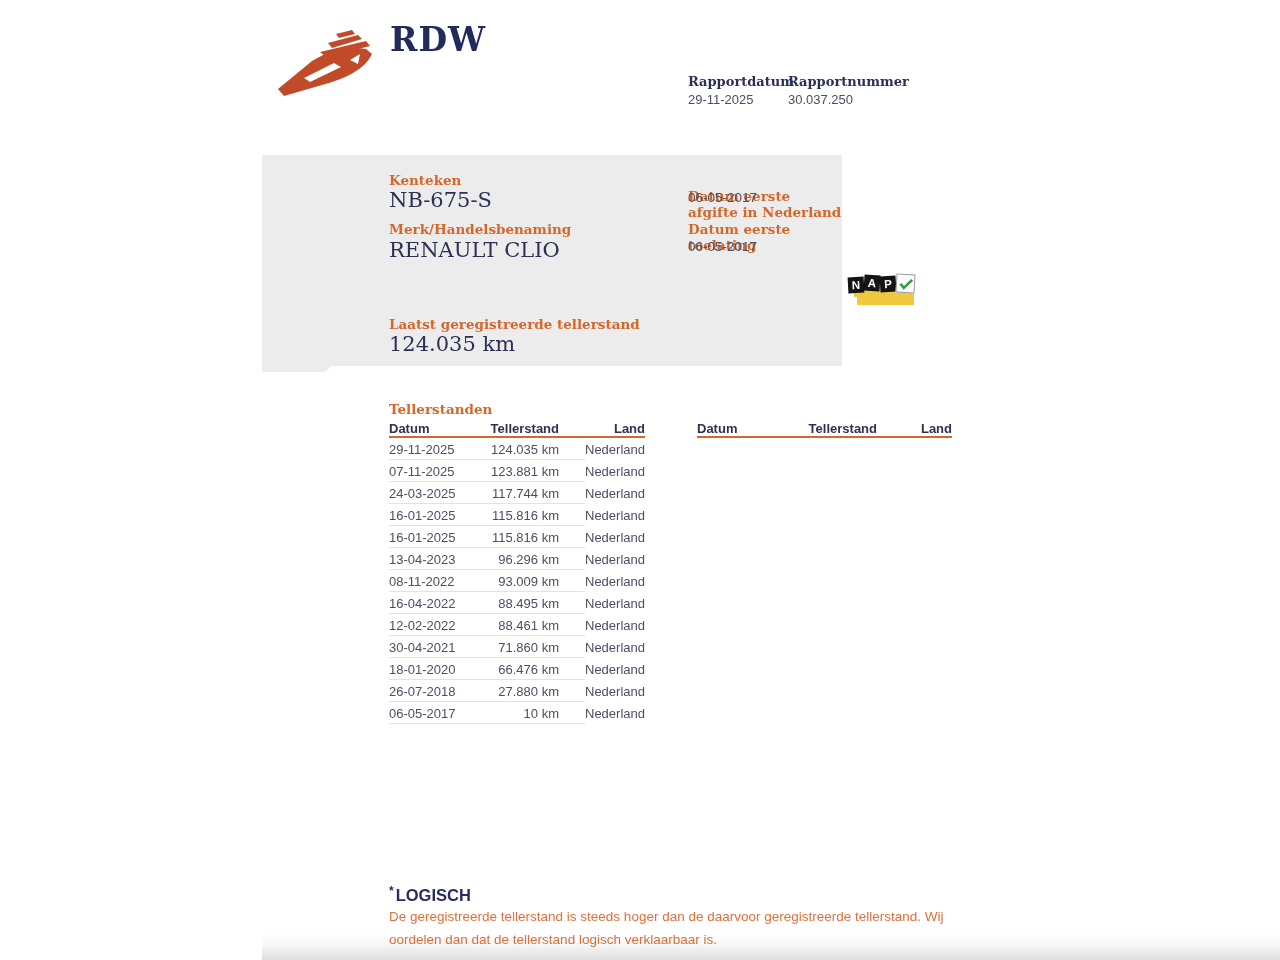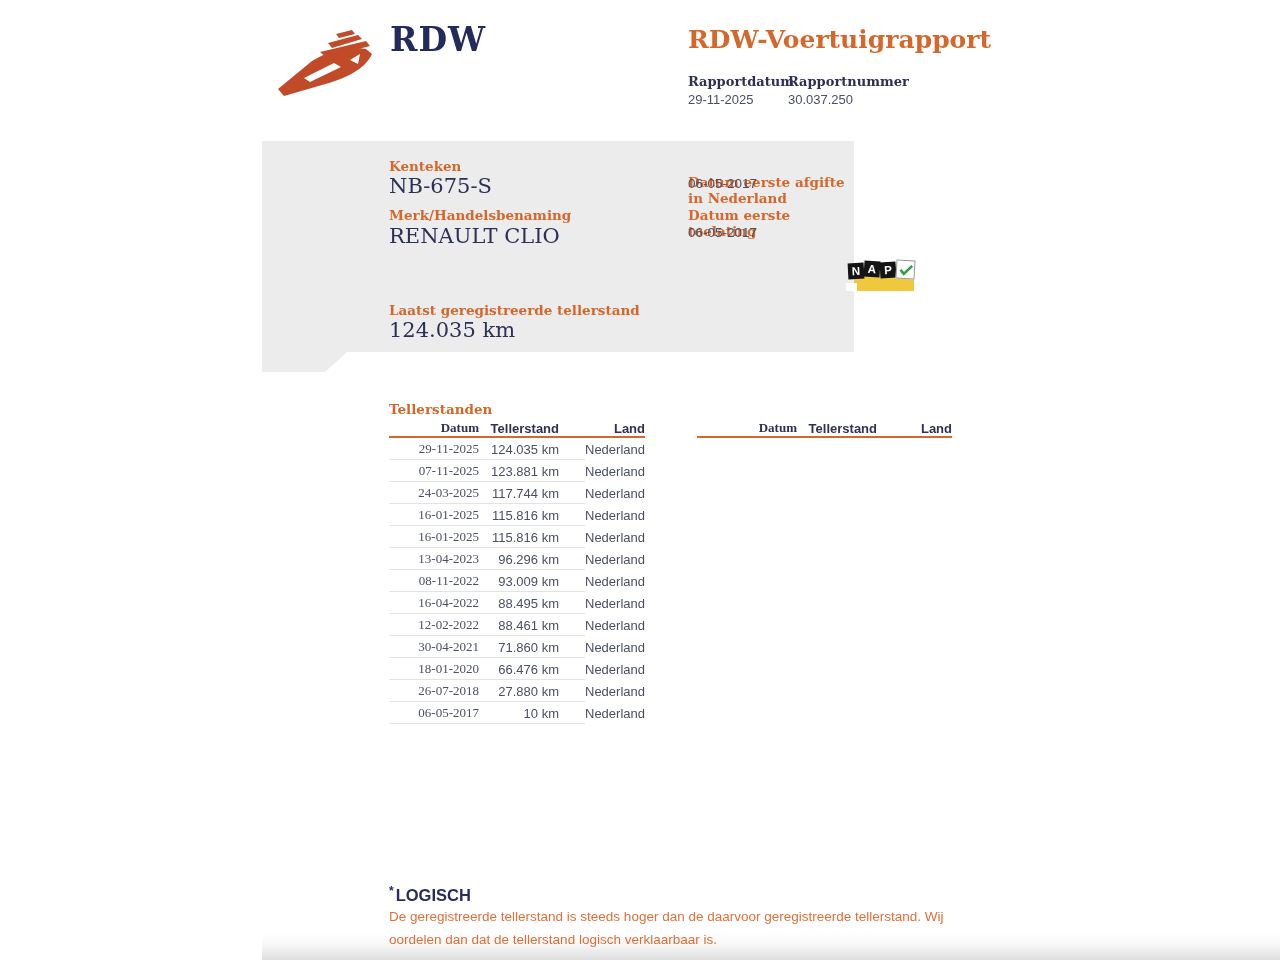--- a/index.html
+++ b/index.html
@@ -11,21 +11,21 @@
   .wordmark{position:absolute;left:390px;top:20px;font-family:"DejaVu Serif",serif;
     font-weight:bold;font-size:33px;color:#232a5c;letter-spacing:1px;text-align:center;}
   .report-title{position:absolute;left:688px;top:25px;font-family:"DejaVu Serif",serif;
     font-weight:bold;font-size:25px;color:#d4672b;}
   .meta-label{position:absolute;top:74px;font-family:"DejaVu Serif",serif;font-weight:bold;
     font-size:13px;color:#2b3054;}
   .meta-value{position:absolute;top:92px;font-size:13px;color:#4a4f63;}
   .m1{left:688px;} .m2{left:788px;}
 
   
-  .sumbox{position:absolute;left:262px;top:141px;width:580px;height:211px;background:#edecec;padding-left:12px;}
+  .sumbox{position:absolute;left:262px;top:155px;width:580px;height:211px;background:#edecec;}
   .sumbox-tail{position:absolute;left:262px;top:352px;width:85px;height:20px;background:#edecec;
     clip-path:polygon(0 0,100% 0,74% 100%,0 100%);}
   .flabel{position:absolute;font-family:"DejaVu Serif",serif;font-weight:bold;
     font-size:13.5px;color:#d4672b;}
   .bigval{position:absolute;font-family:"DejaVu Serif",serif;font-size:21px;color:#2b3054;}
   .smallval{position:absolute;font-size:13.5px;color:#4a4f63;}
   .verdict{position:absolute;left:426px;top:125px;font-weight:bold;font-size:21px;
     line-height:28px;color:#272c5c;letter-spacing:.5px;}
 
   
@@ -45,21 +45,21 @@
     font-weight:bold;font-size:13.5px;color:#d4672b;}
   .mtable{position:absolute;top:420px;}
   .t-left{left:389px;width:256px;}
   .t-right{left:697px;width:255px;}
   .thead{display:flex;height:16px;align-items:center;border-bottom:2px solid #d4672b;
     font-weight:bold;font-size:13px;color:#2e3252;}
   .trow{display:flex;height:22px;align-items:center;position:relative;
     font-size:13px;color:#4a4f63;}
   .trow::after{content:"";position:absolute;left:0;bottom:0;width:196px;height:1px;background:#e3e3e3;}
   .tcell{display:block;}
-  .c0{width:90px;text-align:right;font-family:Liberation Serif, serif;}
+  .c0{width:90px;text-align:left;}
   .c1{width:80px;text-align:right;}
   .c2{flex:1;text-align:right;}
 
   
   .footnote-title{position:absolute;left:389px;top:884px;font-weight:bold;font-size:16.5px;color:#272c5c;}
   .footnote-title .ast{font-size:12px;vertical-align:6px;margin-right:2px;}
   .footnote-text{position:absolute;left:389px;top:906px;width:585px;font-size:13.5px;
     line-height:22.5px;color:#e0703a;}
   .bottom-strip{position:absolute;left:262px;top:932px;width:1018px;height:28px;
     background:linear-gradient(to bottom,rgba(0,0,0,0) 0%,rgba(0,0,0,0.03) 45%,rgba(0,0,0,0.13) 100%);}
@@ -71,21 +71,20 @@
 
   <svg class="logo" viewBox="0 0 102 72">
     <path d="M2 63 L36 35 C54 24 74 20 90 23 L96 28 C90 42 70 53 46 59 L8 70 Z" fill="#c14b28"></path>
     <path d="M44 26 L90 15 L94 20 L50 31 Z" fill="#c14b28"></path>
     <path d="M52 17 L82 9 L86 13 L56 22 Z" fill="#c14b28"></path>
     <path d="M60 8 L76 4 L79 8 L63 12 Z" fill="#c14b28"></path>
     <path d="M28 52 L58 37 L65 41 L34 56 Z" fill="#ffffff"></path>
     <path d="M74 34 L84 28 L82 38 Z" fill="#ffffff"></path>
   </svg>
   <div class="wordmark">RDW</div>
-  <div class="report-title">RDW-Voertuigrapport</div>
   <div class="meta-label m1">Rapportdatum</div>
   <div class="meta-label m2">Rapportnummer</div>
   <div class="meta-value m1">29-11-2025</div>
   <div class="meta-value m2">30.037.250</div>
 
   <div class="sumbox">
     <div class="flabel" style="left:127px;top:17px;">Kenteken</div>
     <div class="bigval" style="left:127px;top:33px;">NB-675-S</div>
     <div class="flabel" style="left:127px;top:66px;">Merk/Handelsbenaming</div>
     <div class="bigval" style="left:127px;top:83px;">RENAULT CLIO</div>

